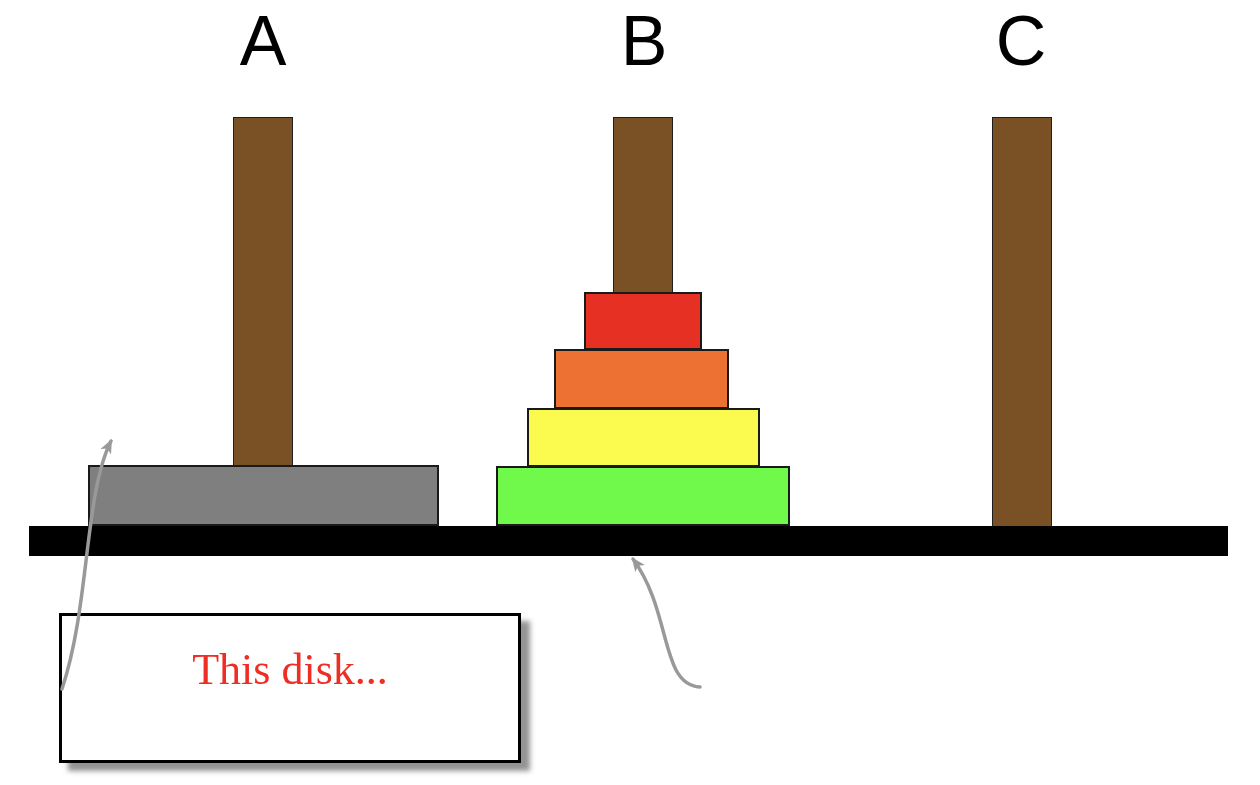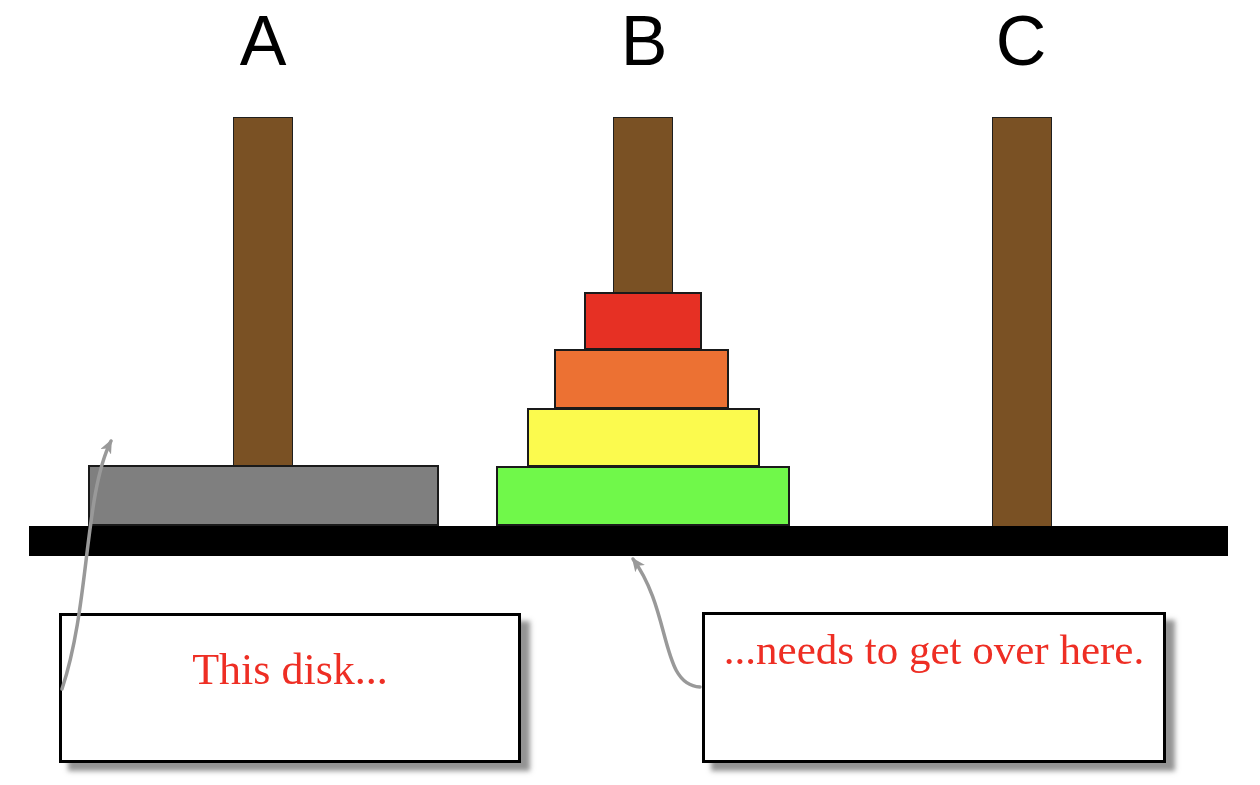--- a/index.html
+++ b/index.html
@@ -119,23 +119,20 @@
 
   <div class="disk disk-gray" style="background-color: rgb(127, 127, 127);"></div>
   <div class="disk disk-green" style="background-color: rgb(112, 248, 74);"></div>
   <div class="disk disk-yellow" style="background-color: rgb(251, 250, 78);"></div>
   <div class="disk disk-orange" style="background-color: rgb(236, 113, 51);"></div>
   <div class="disk disk-red" style="background-color: rgb(230, 48, 36);"></div>
 
   <div class="callout callout-left">
     <span>This disk...</span>
   </div>
-  <div class="callout callout-right">
-    <span>...needs to get over here.</span>
-  </div>
 
   <svg class="arrows-layer" viewBox="0 0 1260 785" xmlns="http://www.w3.org/2000/svg">
     <defs>
       <marker id="arrowhead" markerUnits="userSpaceOnUse" markerWidth="16" markerHeight="14" refX="12" refY="6" orient="auto">
         <polygon points="0,0 14,6 0,12 3.5,6" fill="#999999"></polygon>
       </marker>
     </defs>
     <path class="arrow-path" d="M 62,689 C 90,605 84,495 111,441" marker-end="url(#arrowhead)"></path>
     <path class="arrow-path" d="M 700,687 C 660,685 672,612 633,559" marker-end="url(#arrowhead)"></path>
   </svg>

